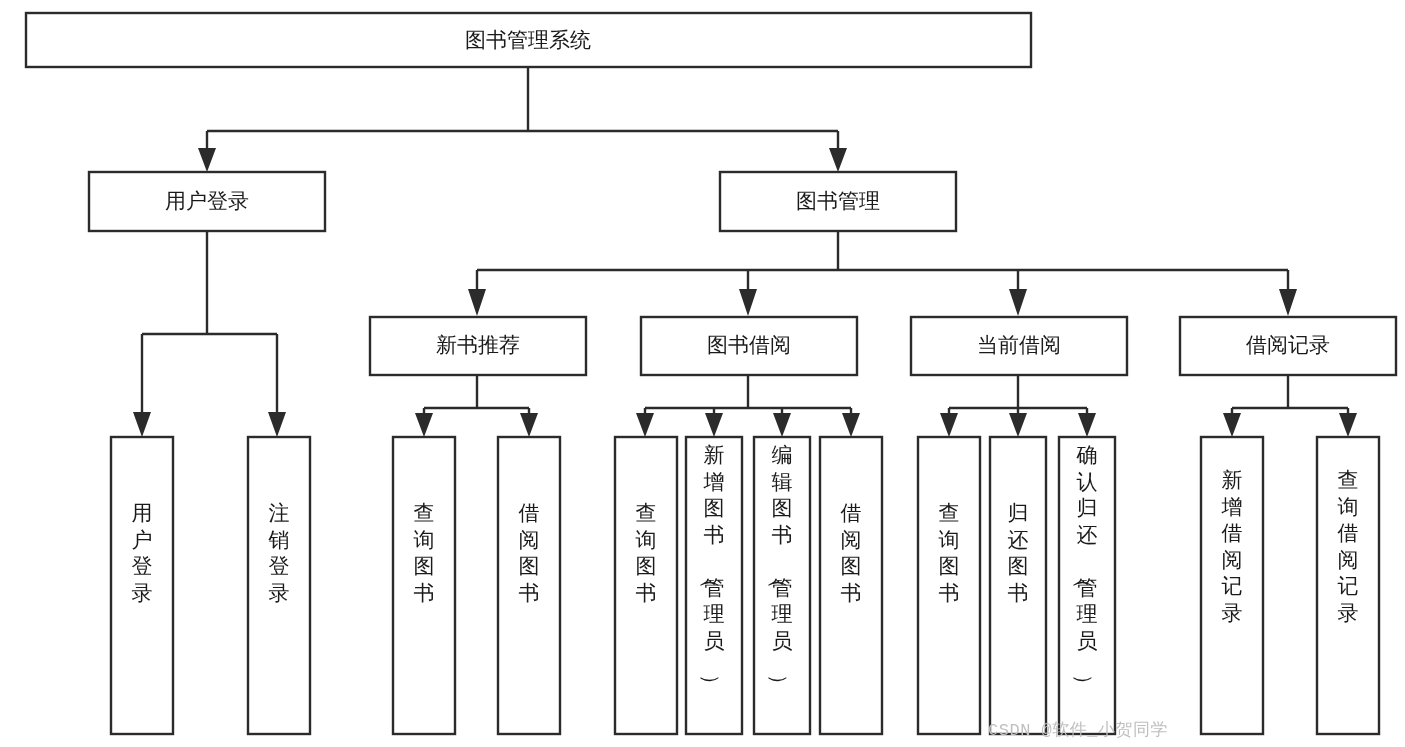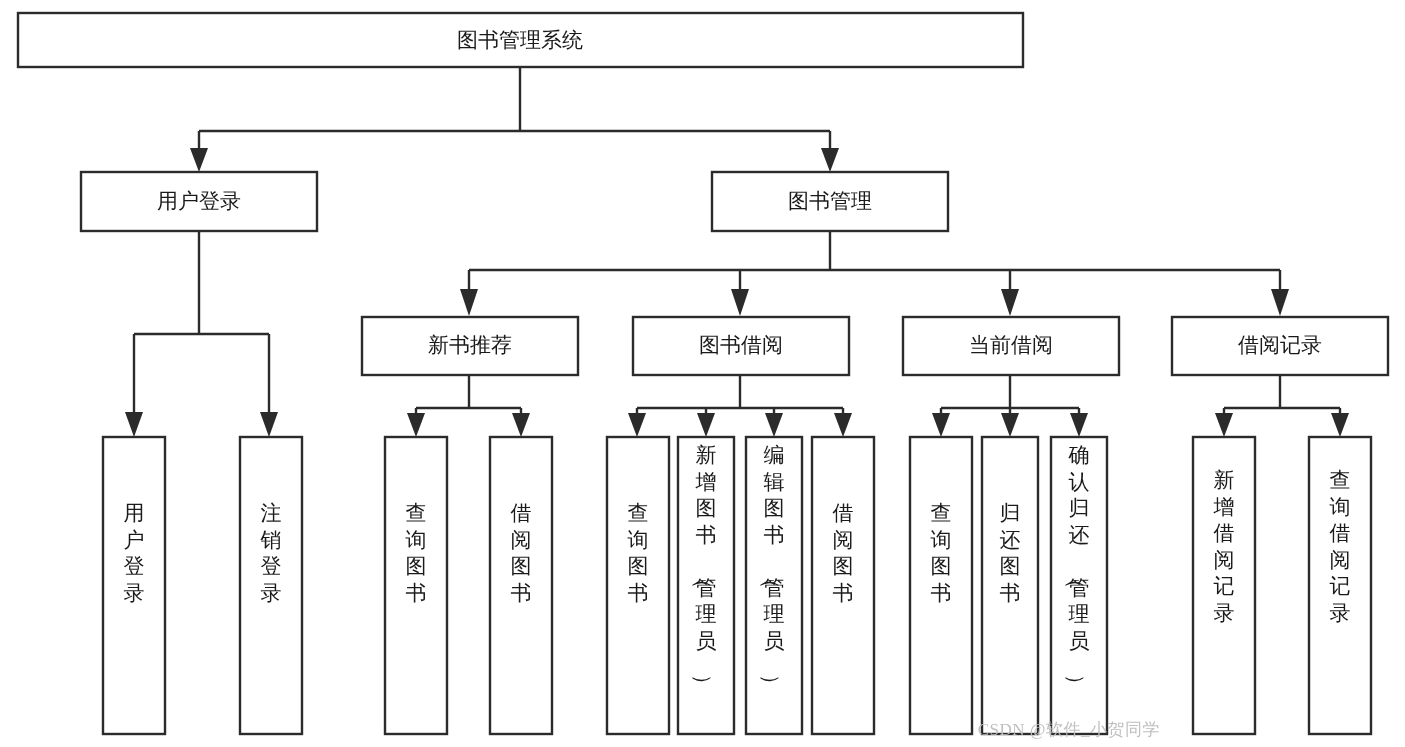--- a/index.html
+++ b/index.html
@@ -11,20 +11,21 @@
     width: 1405px;
     height: 747px;
     font-family: "Liberation Sans", "DejaVu Sans", sans-serif;
     overflow: hidden;
     position: relative;
   }
   #diagram-root {
     position: relative;
     width: 1168px;
     height: 747px;
+    margin-left: 8px;
   }
   svg#tree-svg {
     position: absolute;
     left: 0;
     top: 0;
     width: 1405px;
     height: 747px;
     display: block;
   }
   .node-box {
@@ -52,21 +53,21 @@
   .node-label-v {
     font-family: "Liberation Sans", "DejaVu Sans", sans-serif;
     font-size: 21px;
     fill: #1a1a1a;
     text-anchor: middle;
   }
   .watermark {
     position: absolute;
     right: 8px;
     bottom: 6px;
-    font-family: Liberation Serif, serif;
+    font-family: Liberation Mono, monospace;
     font-size: 17px;
     color: #bfbfbf;
     letter-spacing: 0.5px;
     white-space: nowrap;
     user-select: none;
   }
 </style>
 </head>
 <body>
 

